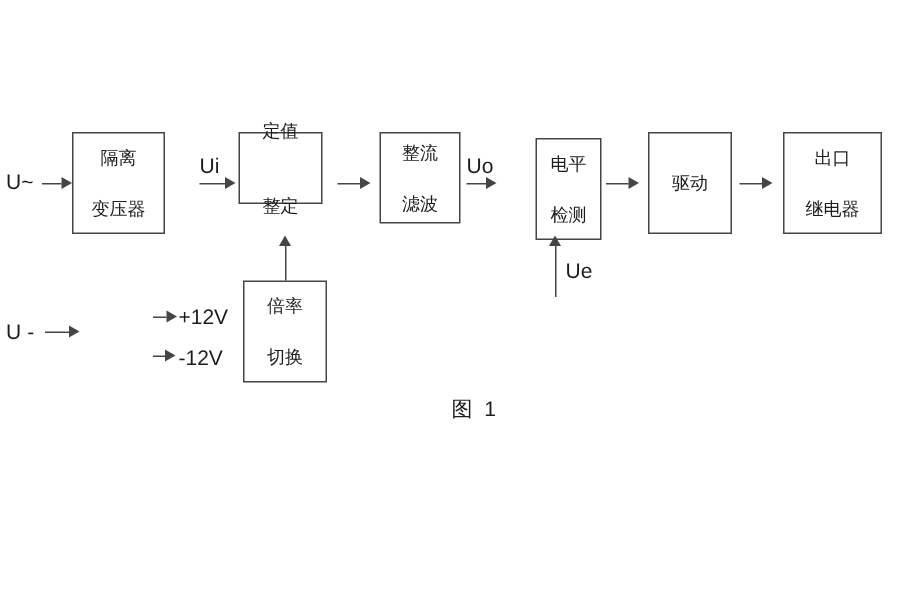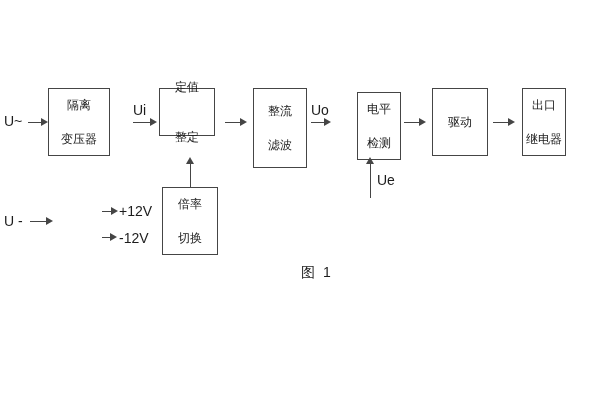--- a/index.html
+++ b/index.html
@@ -76,35 +76,35 @@
   <div class="box" style="left:48px; top:88px; width:62px; height:68px;">
     <span>隔离</span>
     <span>变压器</span>
   </div>
 
   <div class="box" style="left:159px; top:88px; width:56px; height:48px;gap:36px;">
     <span>定值</span>
     <span>整定</span>
   </div>
 
-  <div class="box" style="left:253px; top:88px; width:54px; height:80px;">
+  <div class="box" style="left:253px; top:88px; width:54px; height:61px;">
     <span>整流</span>
     <span>滤波</span>
   </div>
 
   <div class="box" style="left:342px; top:92px; width:44px; height:68px;margin-left:15px;">
     <span>电平</span>
     <span>检测</span>
   </div>
 
   <div class="box single" style="left:432px; top:88px; width:56px; height:68px;">
     <span>驱动</span>
   </div>
 
-  <div class="box" style="left:522px; top:88px; width:44px; height:68px;">
+  <div class="box" style="left:522px; top:88px; width:66px; height:68px;">
     <span>出口</span>
     <span>继电器</span>
   </div>
 
 
   <div class="box" style="left:162px; top:187px; width:56px; height:68px;">
     <span>倍率</span>
     <span>切换</span>
   </div>
 

